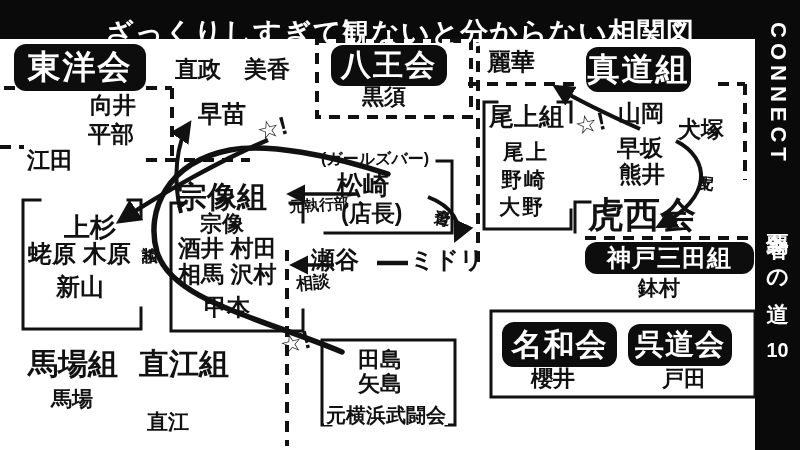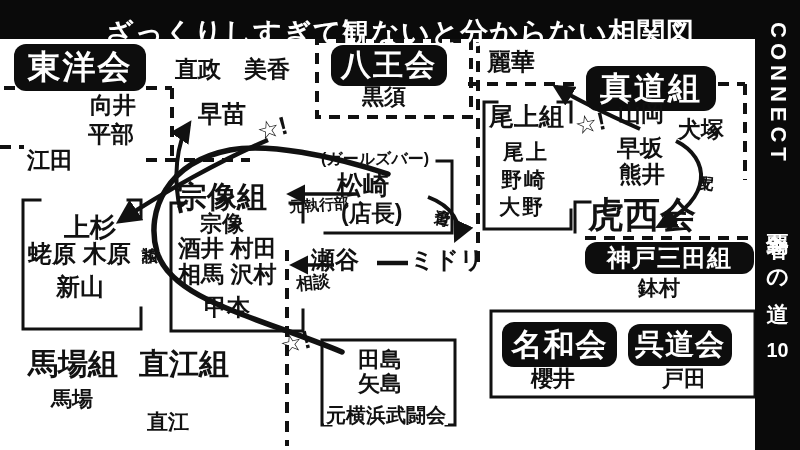--- a/index.html
+++ b/index.html
@@ -97,21 +97,21 @@
   <div class="abs nm" style="left:27px;top:149px;font-size:23px;">江田</div>
   <div class="abs nm" style="left:198px;top:102px;font-size:24px;">早苗</div>
 
   <div class="abs blackbox serif" style="left:331px;top:45px;width:116px;height:41px;font-size:30px;letter-spacing:2px;">
       <span>八王会</span>
     </div>
   <div class="abs nm" style="left:362px;top:86px;font-size:22px;">黒須</div>
 
   <div class="abs nm" style="left:487px;top:50px;font-size:24px;">麗華</div>
 
-  <div class="abs blackbox serif" style="left:586px;top:47px;width:130px;height:45px;font-size:32px;letter-spacing:2px;margin-top:19px;">
+  <div class="abs blackbox serif" style="left:586px;top:47px;width:105px;height:45px;font-size:32px;letter-spacing:2px;">
       <span>真道組</span>
     </div>
   <div class="abs nm" style="left:618px;top:102px;font-size:23px;">山岡</div>
   <div class="abs nm" style="left:678px;top:118px;font-size:23px;">犬塚</div>
   <div class="abs nm" style="left:617px;top:137px;font-size:23px;">早坂</div>
   <div class="abs nm" style="left:619px;top:163px;font-size:23px;">熊井</div>
 
   <div class="abs nm serif" style="left:489px;top:104px;font-size:25px;">尾上組</div>
   <div class="abs nm" style="left:503px;top:141px;font-size:21px;letter-spacing:2px;">尾上</div>
   <div class="abs nm" style="left:501px;top:169px;font-size:21px;letter-spacing:2px;">野崎</div>

